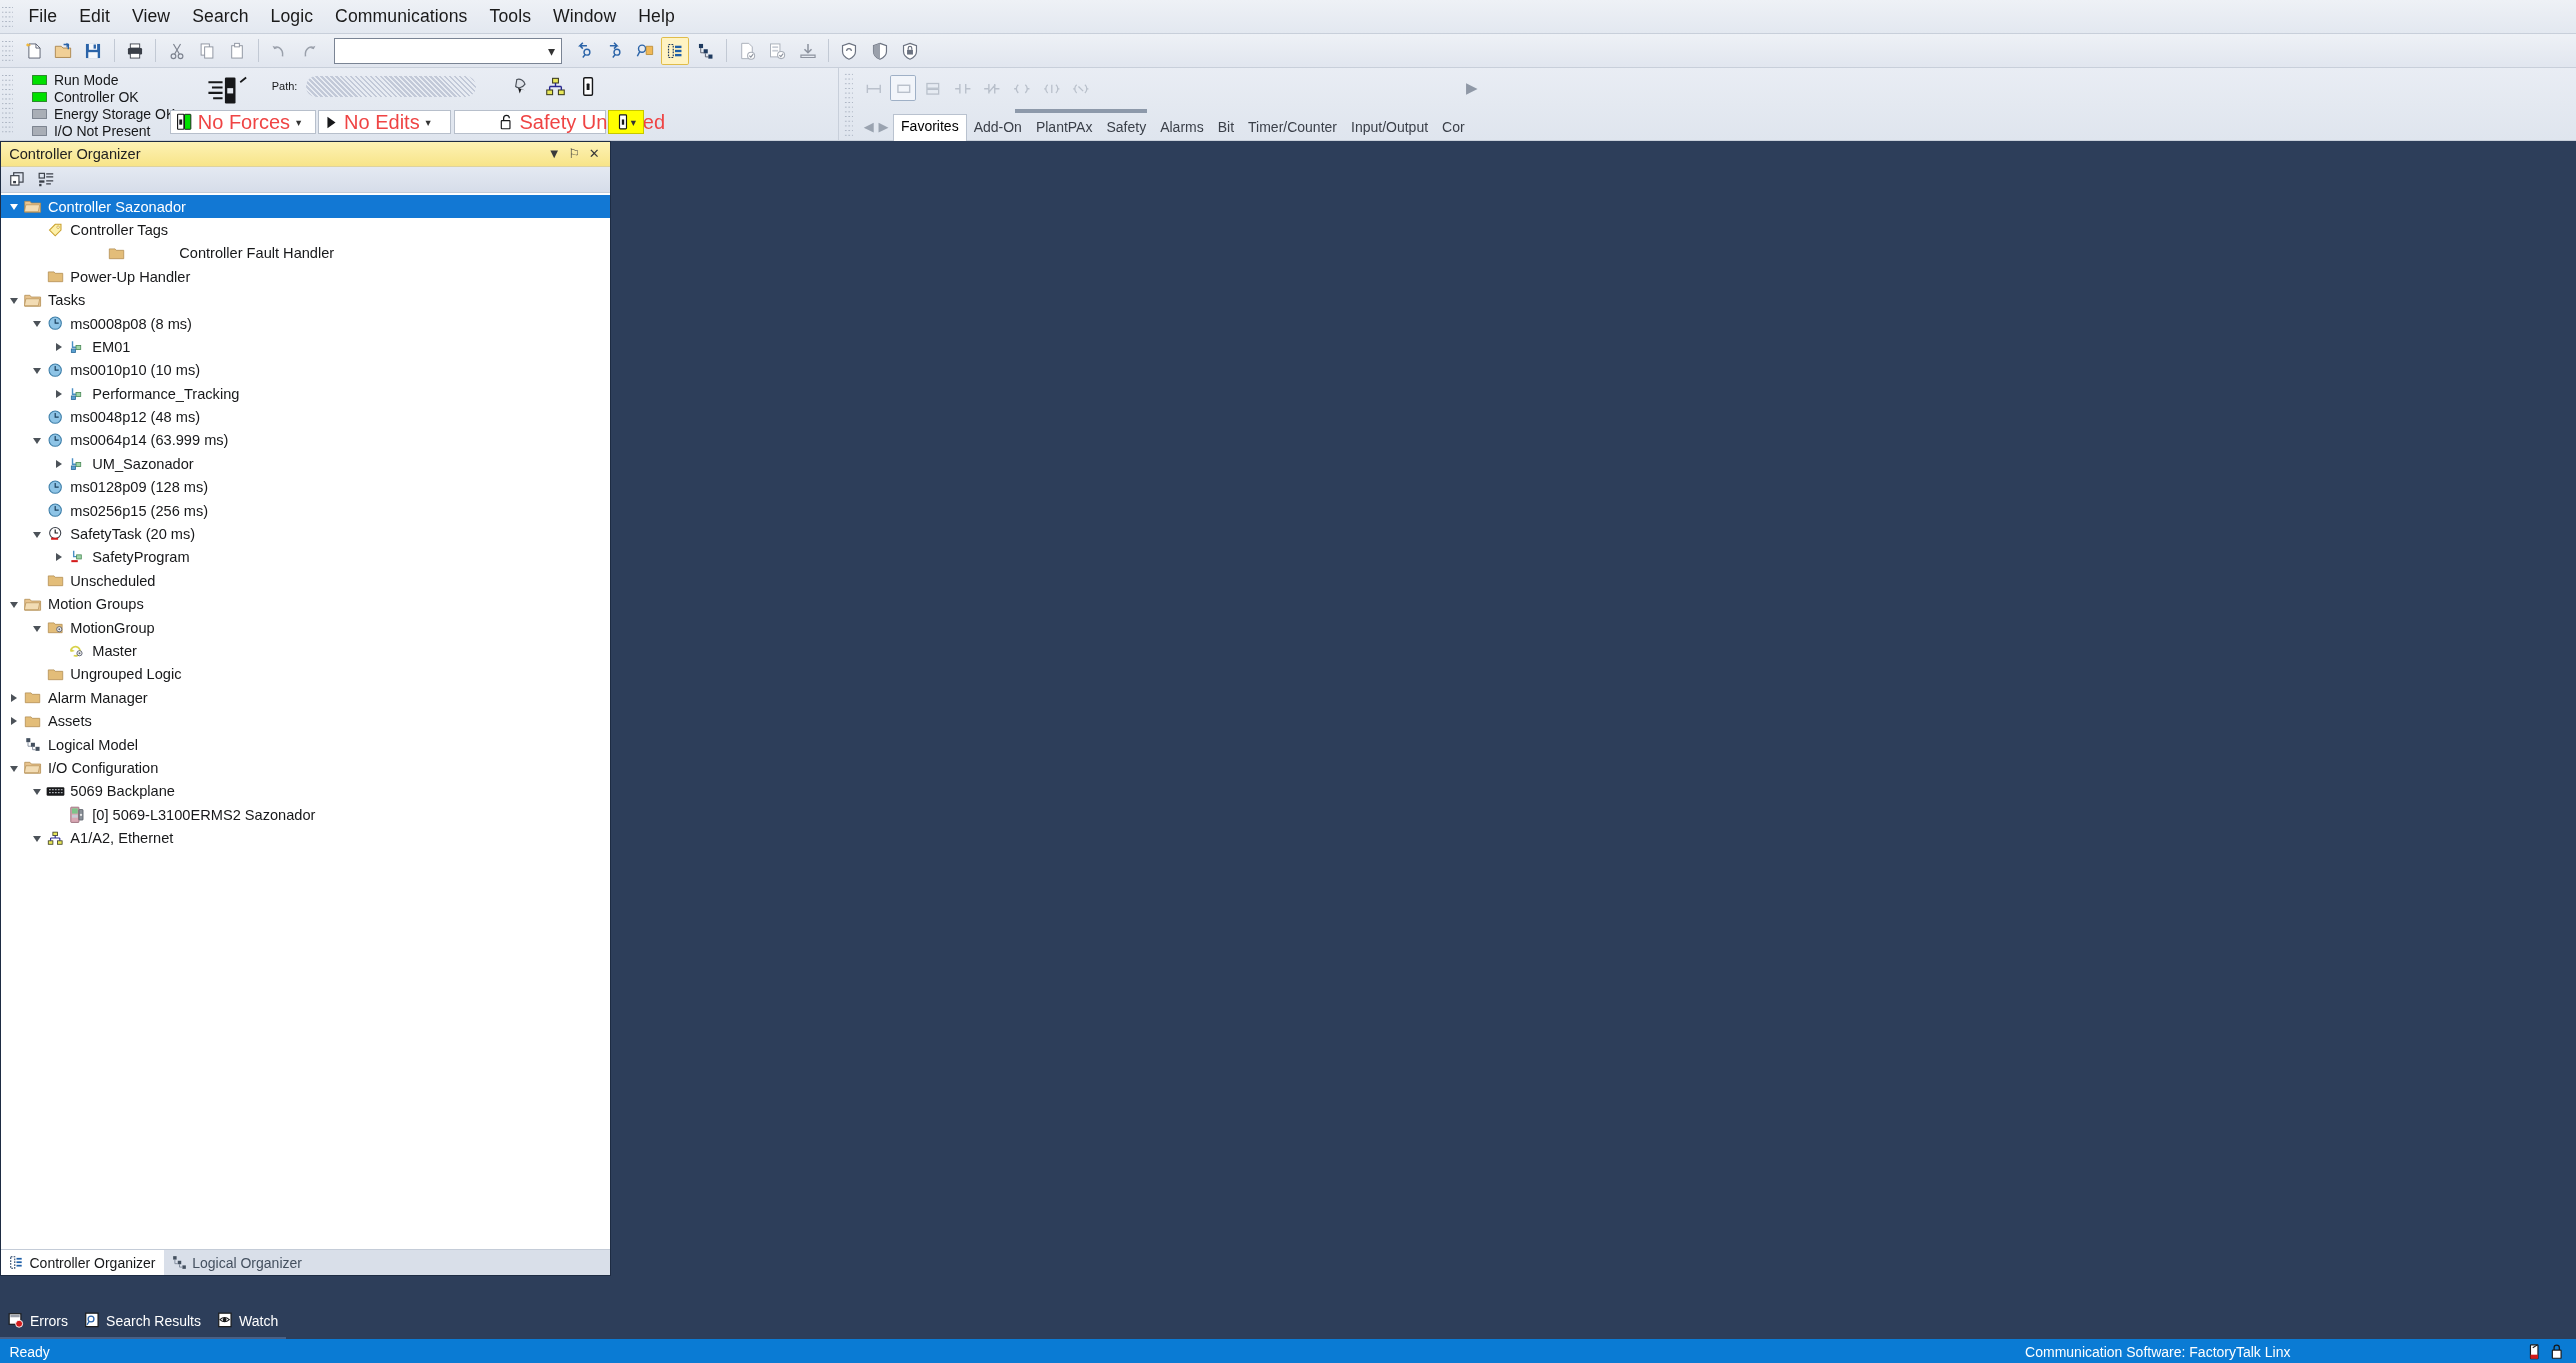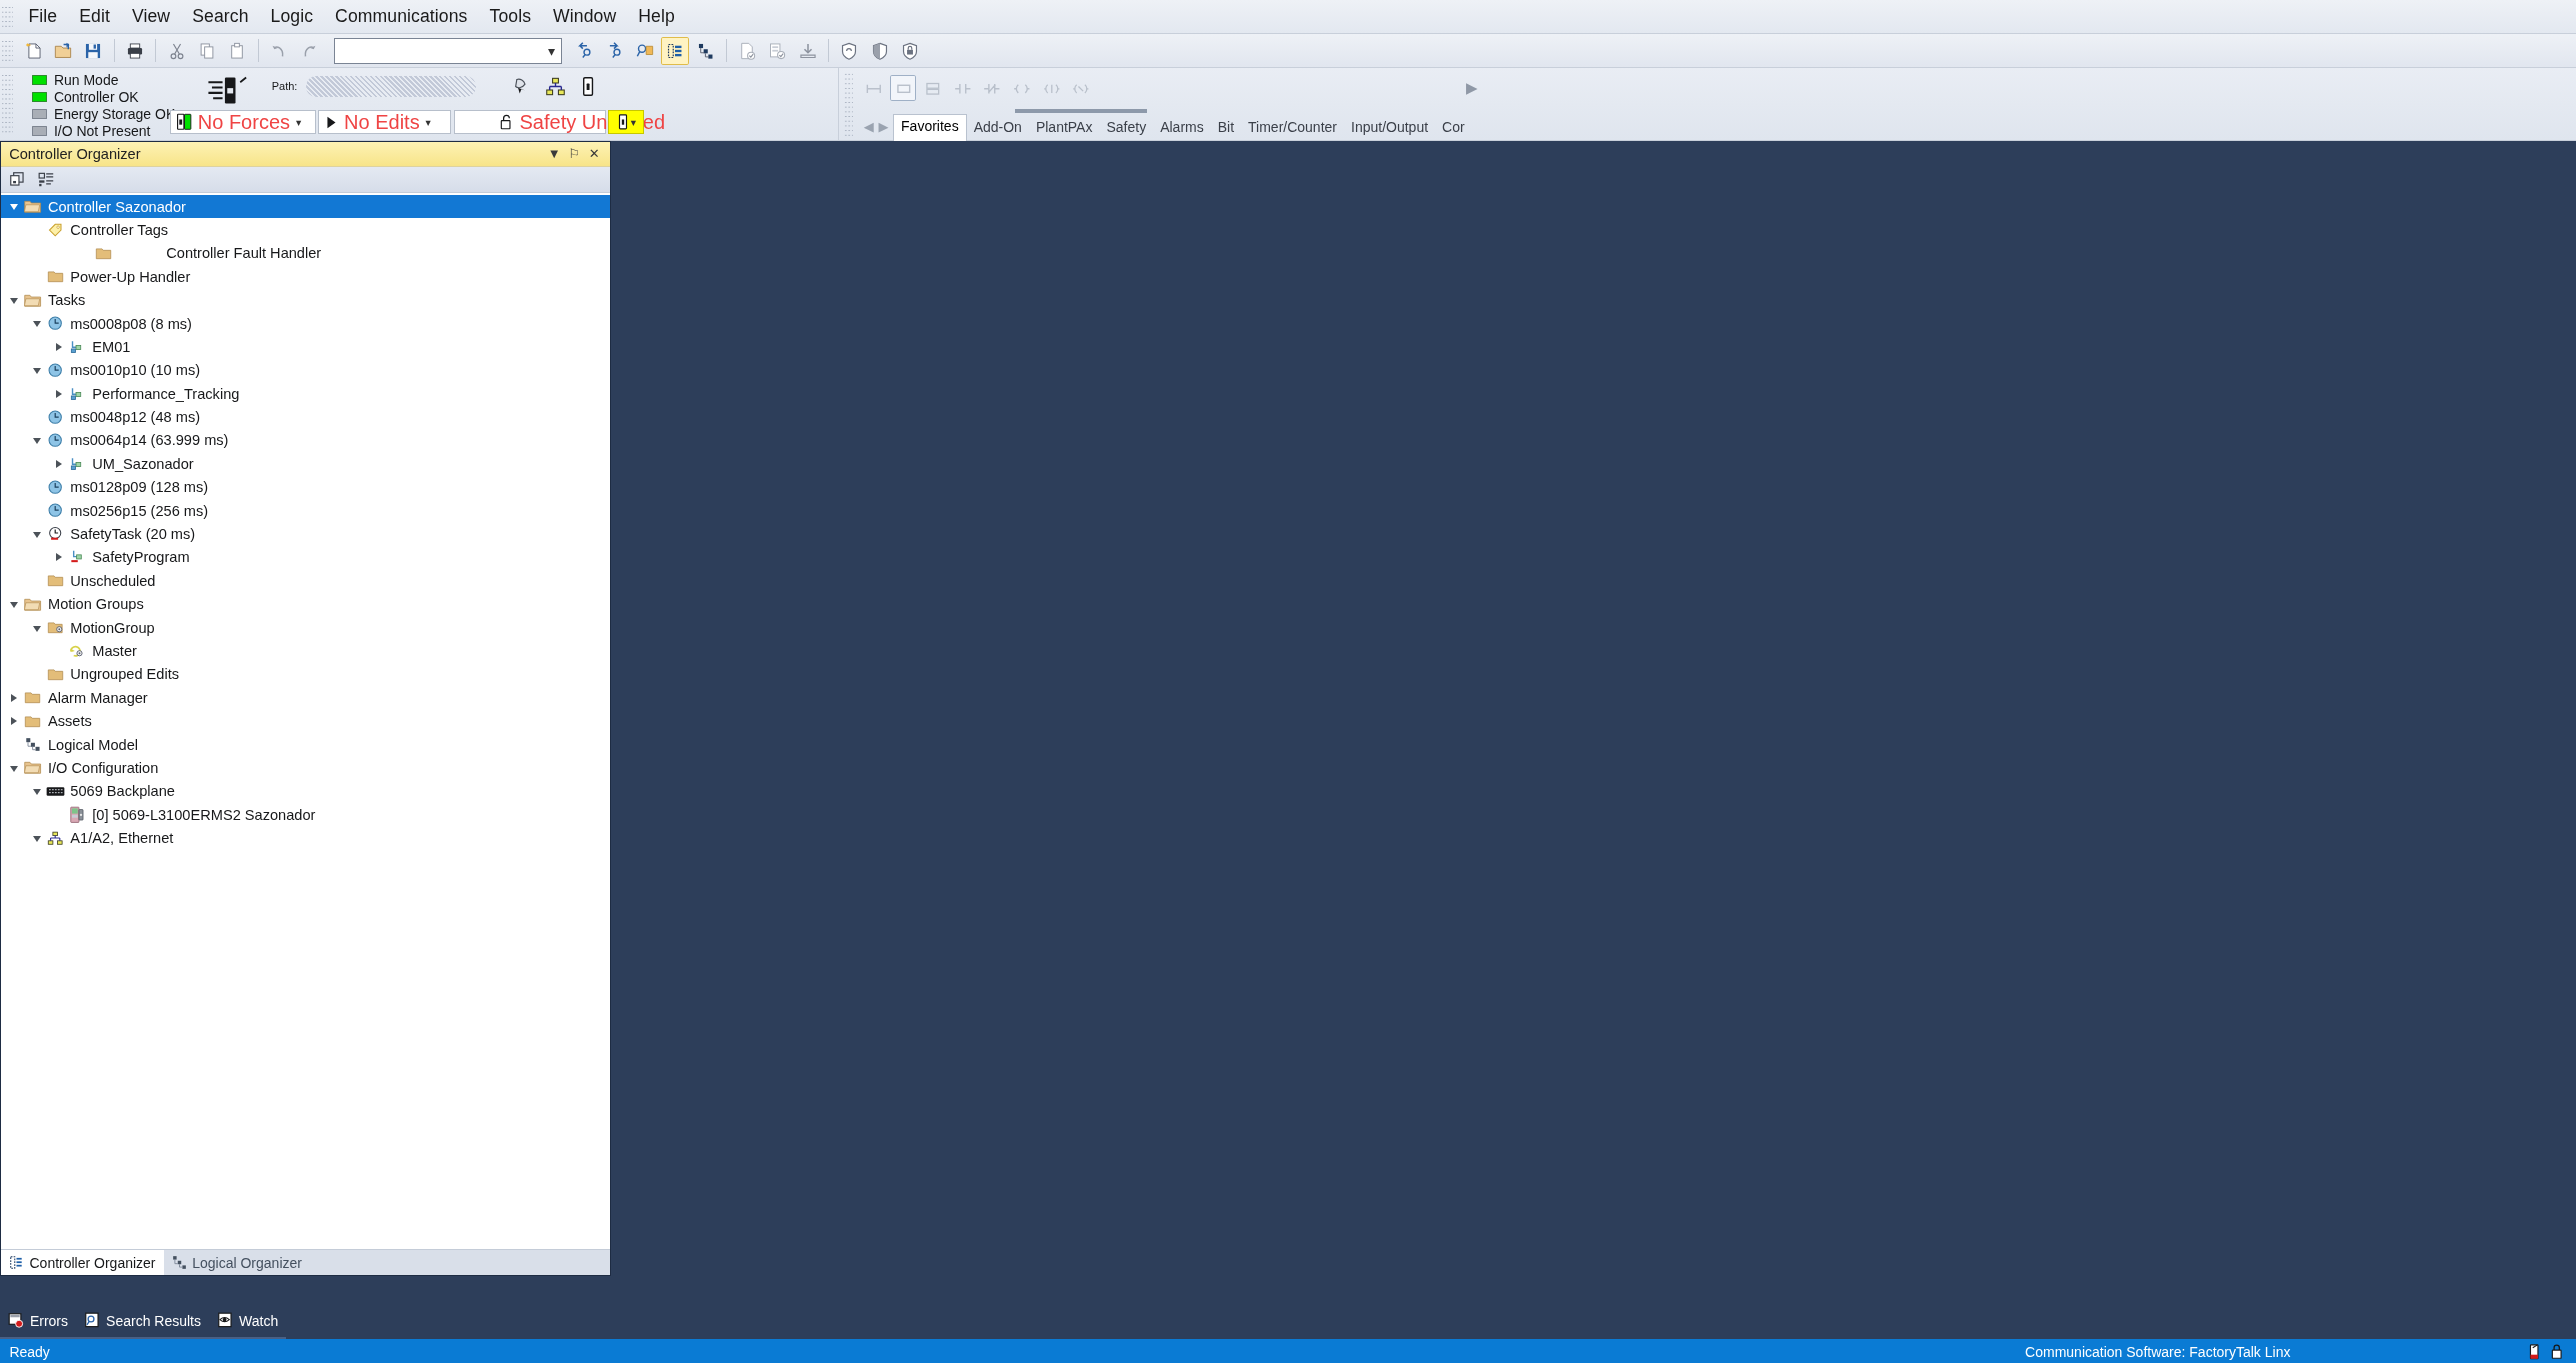--- a/index.html
+++ b/index.html
@@ -653,21 +653,21 @@
           <div class="node" style="padding-left: 27px;">
             <span class="twisty"></span>
             <span class="nicon">
               <svg width="17.6" height="15" viewBox="0 0 30 26">
                 <path d="M4 14 L14 4 h10 v10 L14 24 z" fill="#fdf0a8" stroke="#c9a02e" stroke-width="1.8"></path>
                 <circle cx="19" cy="9" r="2.2" fill="#fff" stroke="#c9a02e" stroke-width="1.3"></circle>
               </svg>
             </span>
             <span class="node-label">Controller Tags</span>
           </div>
-          <div class="node" style="padding-left: 27px; gap: 48px;">
+          <div class="node" style="padding-left: 40px; gap: 48px;">
             <span class="twisty"></span>
             <span class="nicon">
               <svg width="17.6" height="15" viewBox="0 0 30 26">
                 <path d="M2 5 h10 l2 2.5 h13 v14.5 h-25 z" fill="#e3bd79" stroke="#b08a4e" stroke-width="1.3"></path>
               </svg>
             </span>
             <span class="node-label">Controller Fault Handler</span>
           </div>
           <div class="node" style="padding-left: 27px;">
             <span class="twisty"></span>
@@ -867,21 +867,21 @@
             </span>
             <span class="node-label">Master</span>
           </div>
           <div class="node" style="padding-left: 27px;">
             <span class="twisty"></span>
             <span class="nicon">
               <svg width="17.6" height="15" viewBox="0 0 30 26">
                 <path d="M2 5 h10 l2 2.5 h13 v14.5 h-25 z" fill="#e3bd79" stroke="#b08a4e" stroke-width="1.3"></path>
               </svg>
             </span>
-            <span class="node-label">Ungrouped Edits</span>
+            <span class="node-label">Ungrouped Logic</span>
           </div>
           <div class="node" style="padding-left: 4.7px;">
             <span class="twisty">
               <span class="tri-closed"></span>
             </span>
             <span class="nicon">
               <svg width="17.6" height="15" viewBox="0 0 30 26">
                 <path d="M2 5 h10 l2 2.5 h13 v14.5 h-25 z" fill="#e3bd79" stroke="#b08a4e" stroke-width="1.3"></path>
               </svg>
             </span>

